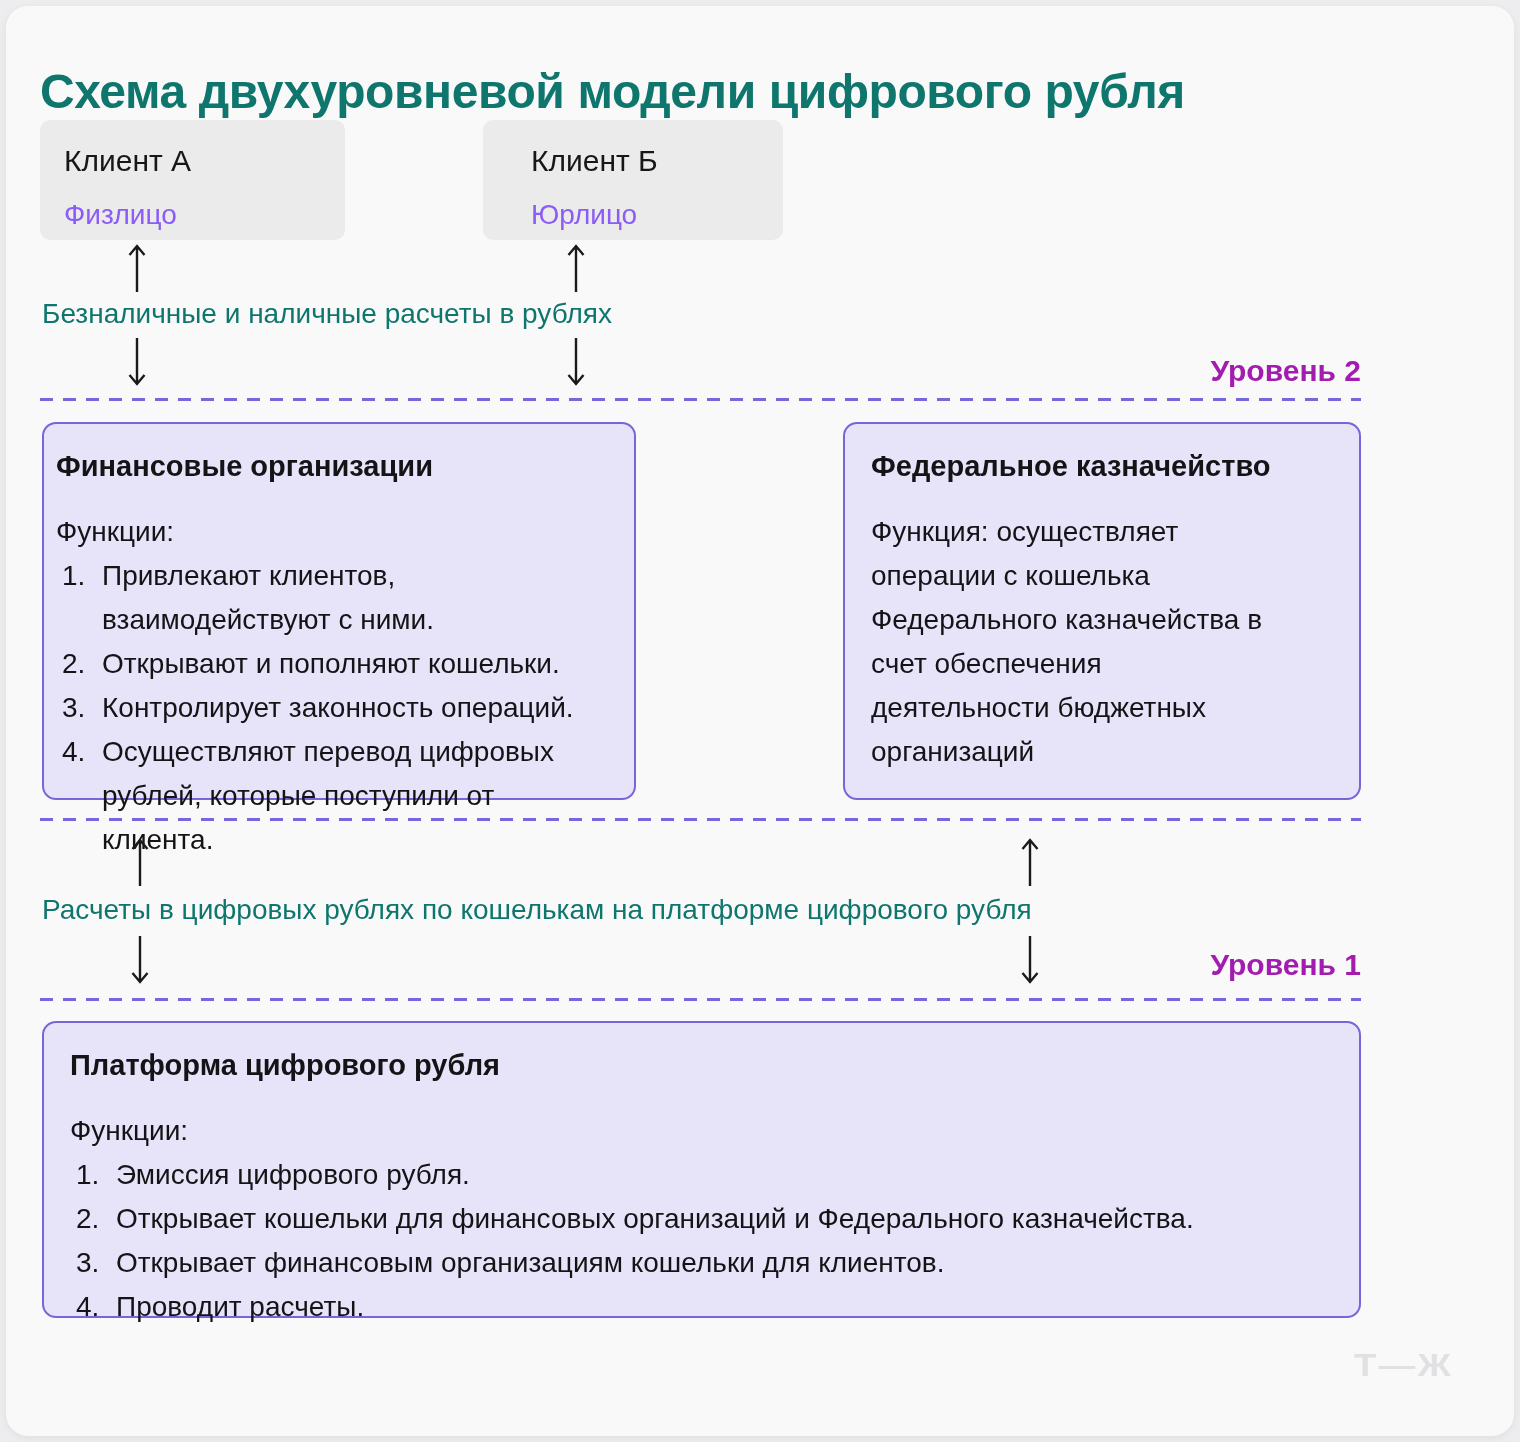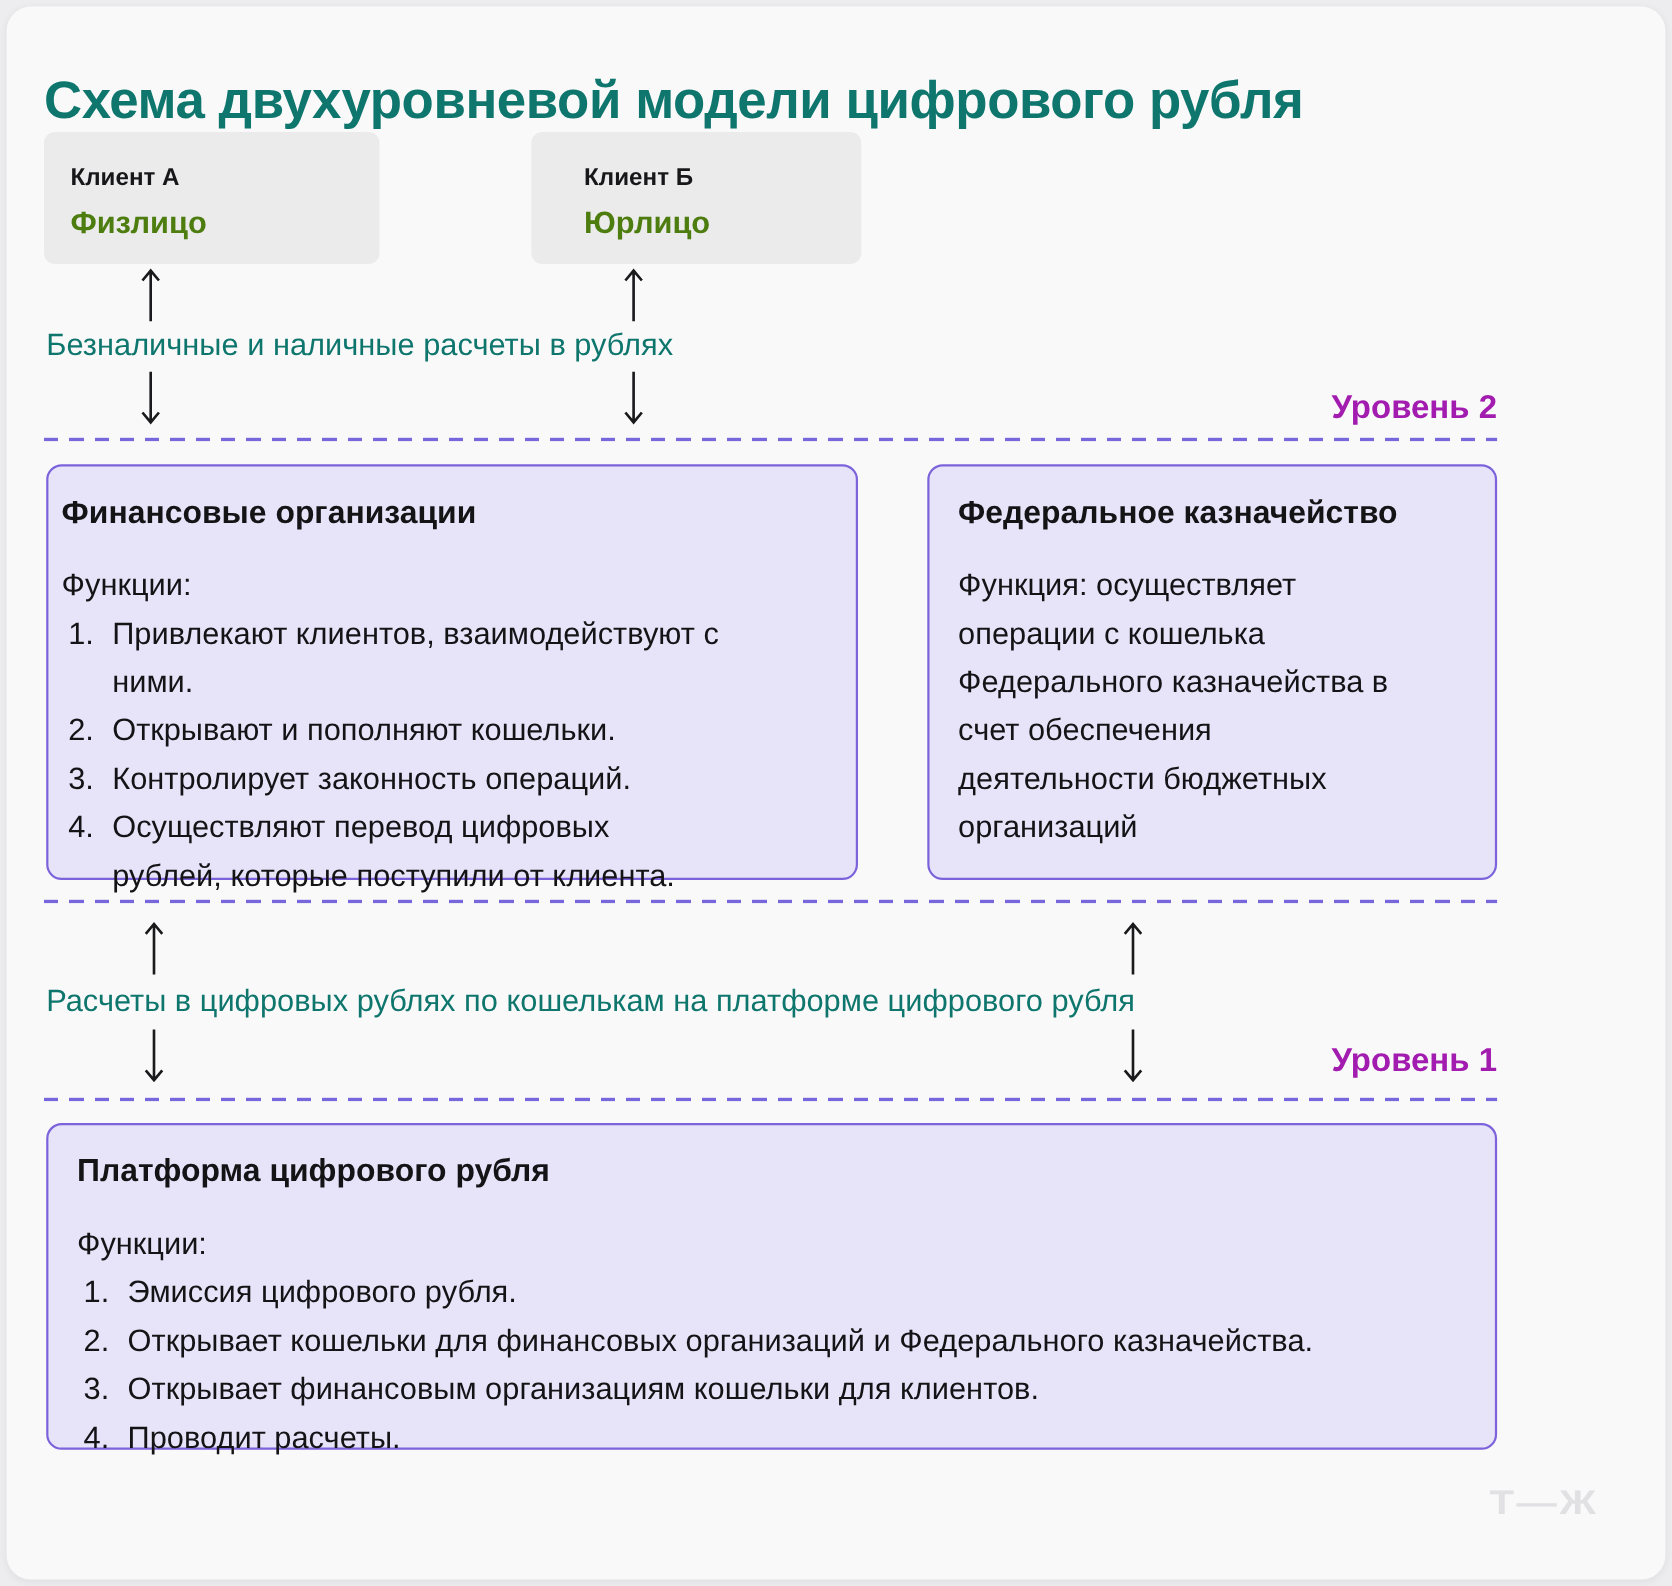--- a/index.html
+++ b/index.html
@@ -19,22 +19,22 @@
   .abs{position:absolute;}
   .diagram-title{
     left:40px;top:32px;width:1200px;
     font-size:48px;font-weight:700;letter-spacing:-0.4px;color:#0f766e;
   }
   
   .client-box{
     background:#EBEBEB;border-radius:10px;
     padding:24px 24px;box-sizing:border-box;height:120px;
   }
-  .client-name{font-size:22px;font-weight:700;line-height:34px;margin-bottom:8px;}
-  .client-type{font-size:28px;font-weight:700;line-height:34px;color:#4d7c0f;}
+  .client-name{font-size:30px;font-weight:400;line-height:34px;margin-bottom:20px;}
+  .client-type{font-size:28px;font-weight:400;line-height:34px;color:#8b5cf6;}
   #client-a{left:40px;top:120px;width:305px;}
   #client-b{left:483px;top:120px;width:300px;padding-left:48px;}
   
   .arrow{width:22px;height:52px;display:block;}
   .arrow svg{display:block;}
   
   .flow-label{font-size:28px;line-height:36px;color:#0f766e;white-space:nowrap;}
   #flow-label-1{left:42px;top:296px;}
   #flow-label-2{left:42px;top:892px;}
   
@@ -49,21 +49,21 @@
     background:repeating-linear-gradient(90deg,#7668DC 0 13px,transparent 13px 23px);
   }
   #divider-1{top:398px;}
   #divider-2{top:818px;}
   #divider-3{top:998px;}
   
   .panel{
     background:#E7E3F8;border:2px solid #7C63DB;border-radius:14px;
     box-sizing:border-box;padding:20px 26px;color:#141417;
   }
-  #panel-financial{left:42px;top:422px;width:738px;height:378px;padding-left:12px;}
+  #panel-financial{left:42px;top:422px;width:594px;height:378px;padding-left:12px;}
   #panel-treasury{left:843px;top:422px;width:518px;height:378px;}
   #panel-platform{left:42px;top:1021px;width:1319px;height:297px;}
   .panel-title{font-size:29px;font-weight:700;line-height:36px;margin:4px 0 26px 0;}
   .panel-body{font-size:28px;line-height:44px;}
   .panel-body p{margin:0;}
   #panel-treasury .panel-body{max-width:404px;}
   .fn-list{list-style:none;margin:0;padding:0;counter-reset:fn;}
   .fn-list li{position:relative;padding-left:46px;counter-increment:fn;}
   .fn-list li::before{content:counter(fn) ".";position:absolute;left:6px;top:0;}
   #panel-financial .fn-list{max-width:600px;}

